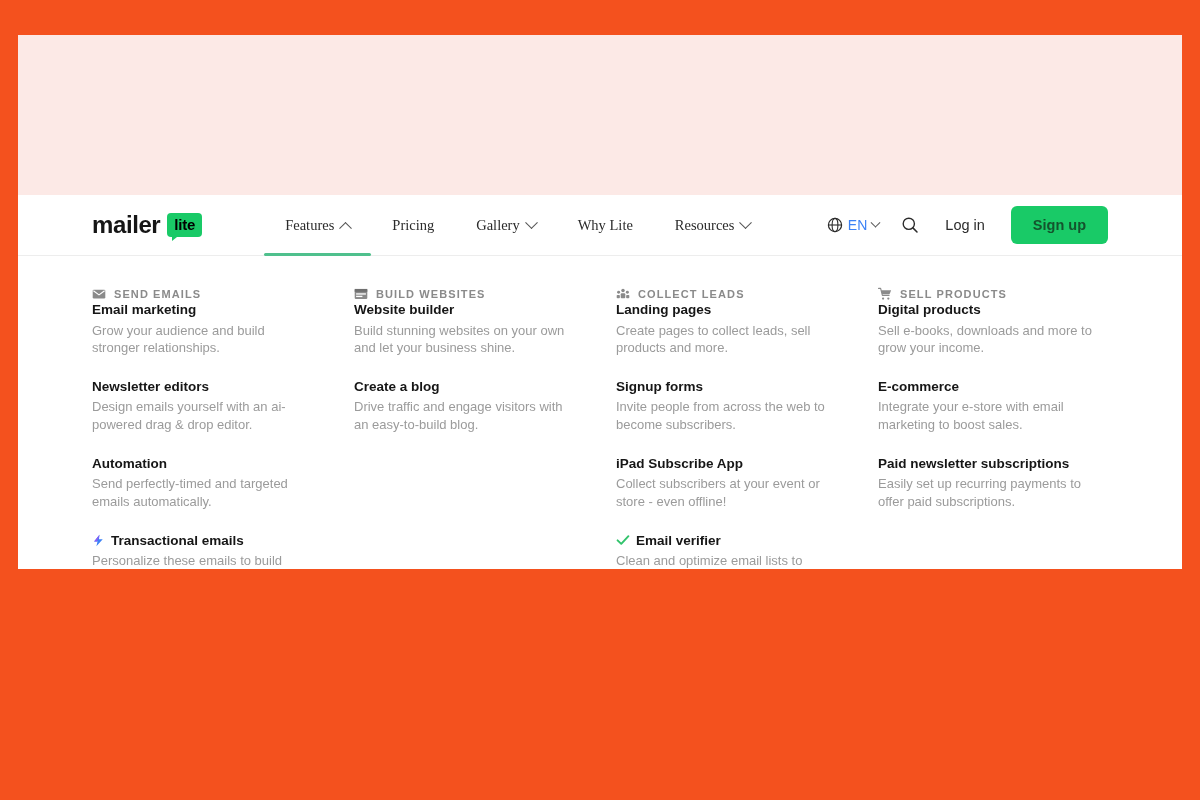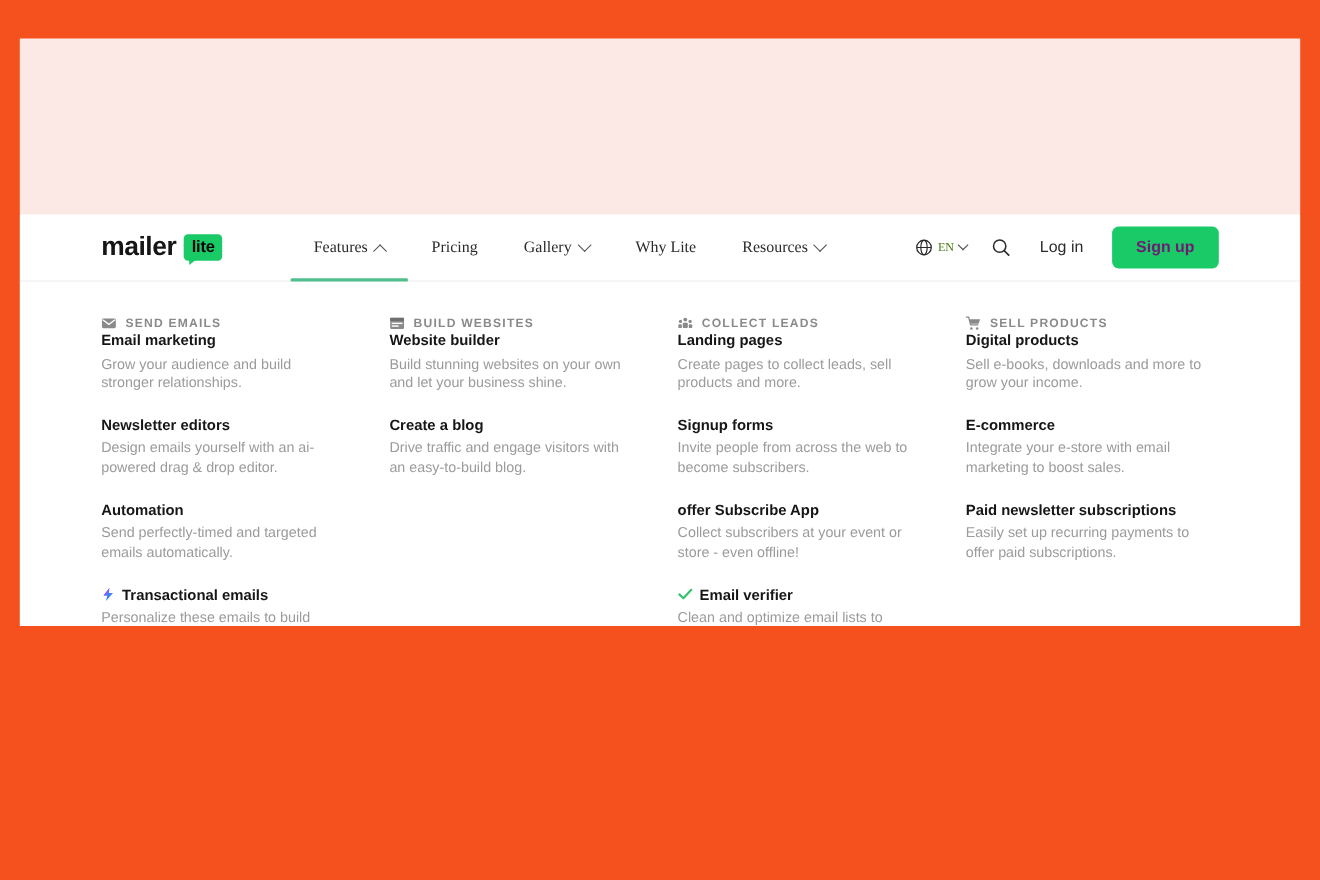--- a/index.html
+++ b/index.html
@@ -139,25 +139,24 @@
   .header-right {
     margin-left: auto;
     display: flex;
     align-items: center;
     gap: 0;
   }
   .lang-switch {
     display: flex;
     align-items: center;
     gap: 5px;
-    font-size: 11px;
-    color: #4d7c0f;
+    font-size: 14px;
+    color: #3b82f6;
     cursor: pointer;
     padding: 6px 4px;
-    font-family: Liberation Serif, serif;
   }
   .lang-switch .chev { width: 6px; height: 6px; border-width: 1.4px; }
   .icon-globe { display: block; }
   .search-btn {
     display: flex;
     align-items: center;
     justify-content: center;
     width: 34px; height: 34px;
     margin-left: 10px;
     cursor: pointer;
@@ -170,21 +169,21 @@
     color: #2B2B2B;
     text-decoration: none;
     padding: 8px 12px;
     margin-left: 6px;
     cursor: pointer;
     white-space: nowrap;
   }
   .signup-btn {
     margin-left: 14px;
     background: #19CA67;
-    color: #701a75;
+    color: #14532d;
     font-size: 14.5px;
     font-weight: bold;
     border: 0;
     border-radius: 6px;
     padding: 11px 22px;
     cursor: pointer;
     font-family: inherit;
     white-space: nowrap;
   }
 
@@ -372,21 +371,21 @@
             <div class="menu-entry-title">Landing pages</div>
             <div class="menu-entry-desc">Create pages to collect leads, sell products and more.</div>
           </div>
 
           <div class="menu-entry">
             <div class="menu-entry-title">Signup forms</div>
             <div class="menu-entry-desc">Invite people from across the web to become subscribers.</div>
           </div>
 
           <div class="menu-entry">
-            <div class="menu-entry-title">offer Subscribe App</div>
+            <div class="menu-entry-title">iPad Subscribe App</div>
             <div class="menu-entry-desc">Collect subscribers at your event or store - even offline!</div>
           </div>
 
           <div class="menu-entry">
             <div class="menu-entry-title">
               <svg width="14" height="14" viewBox="0 0 16 16">
                 <path d="M1.8 8.4 L6 12.4 L14.2 3.6" fill="none" stroke="#32C36C" stroke-width="2.2" stroke-linecap="round" stroke-linejoin="round"></path>
               </svg>
               <span>Email verifier</span>
             </div>

